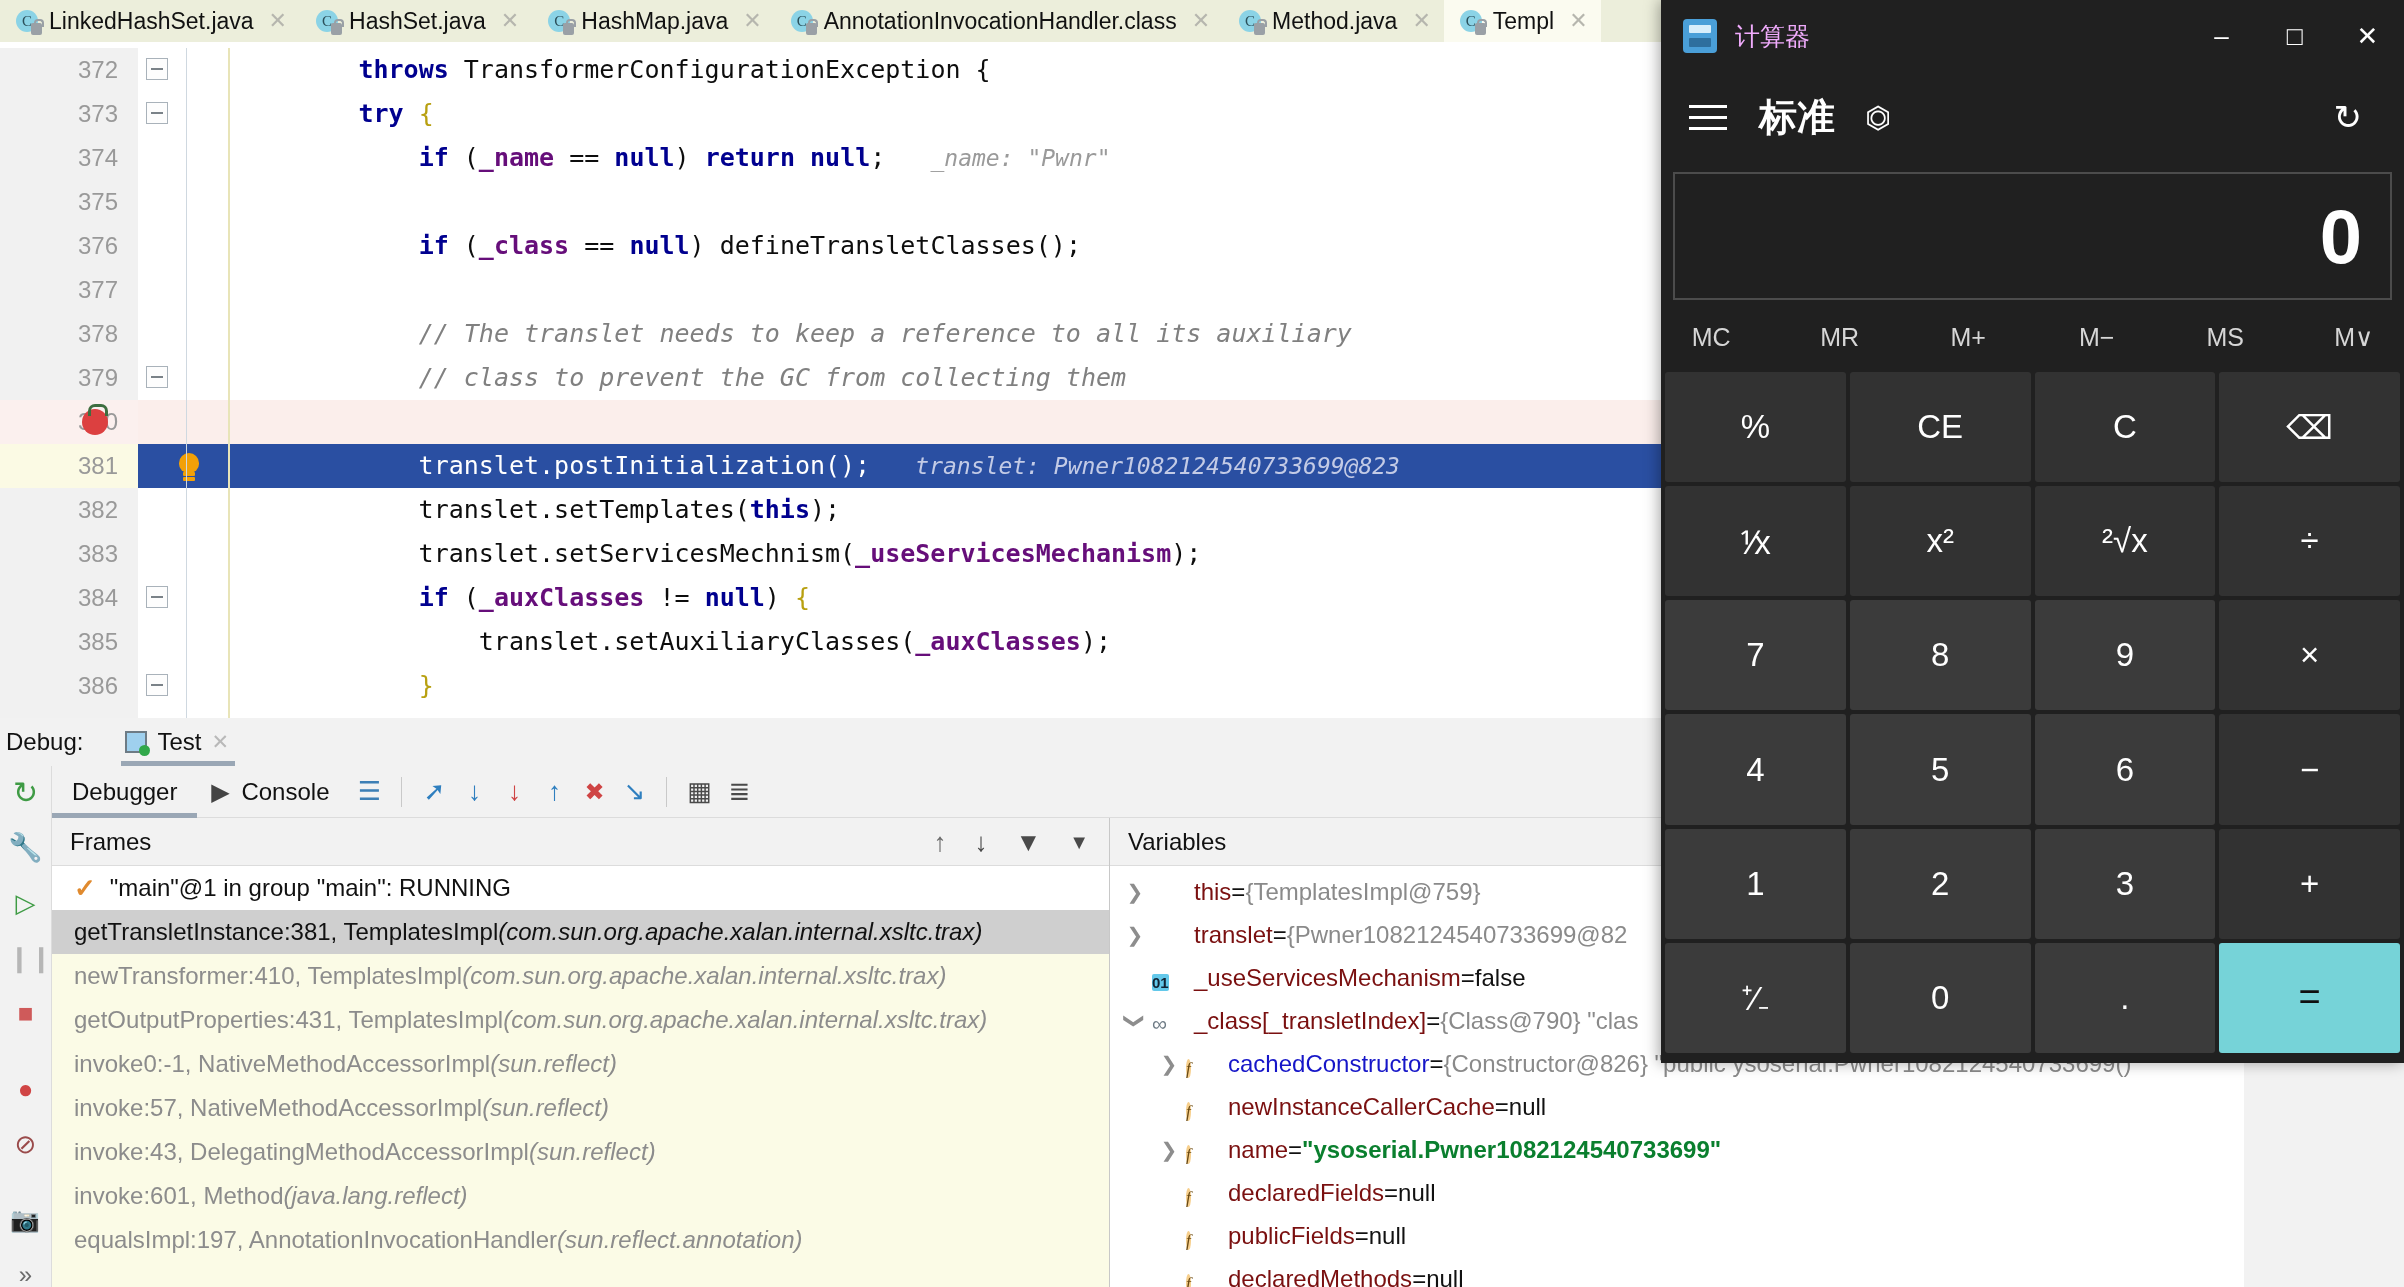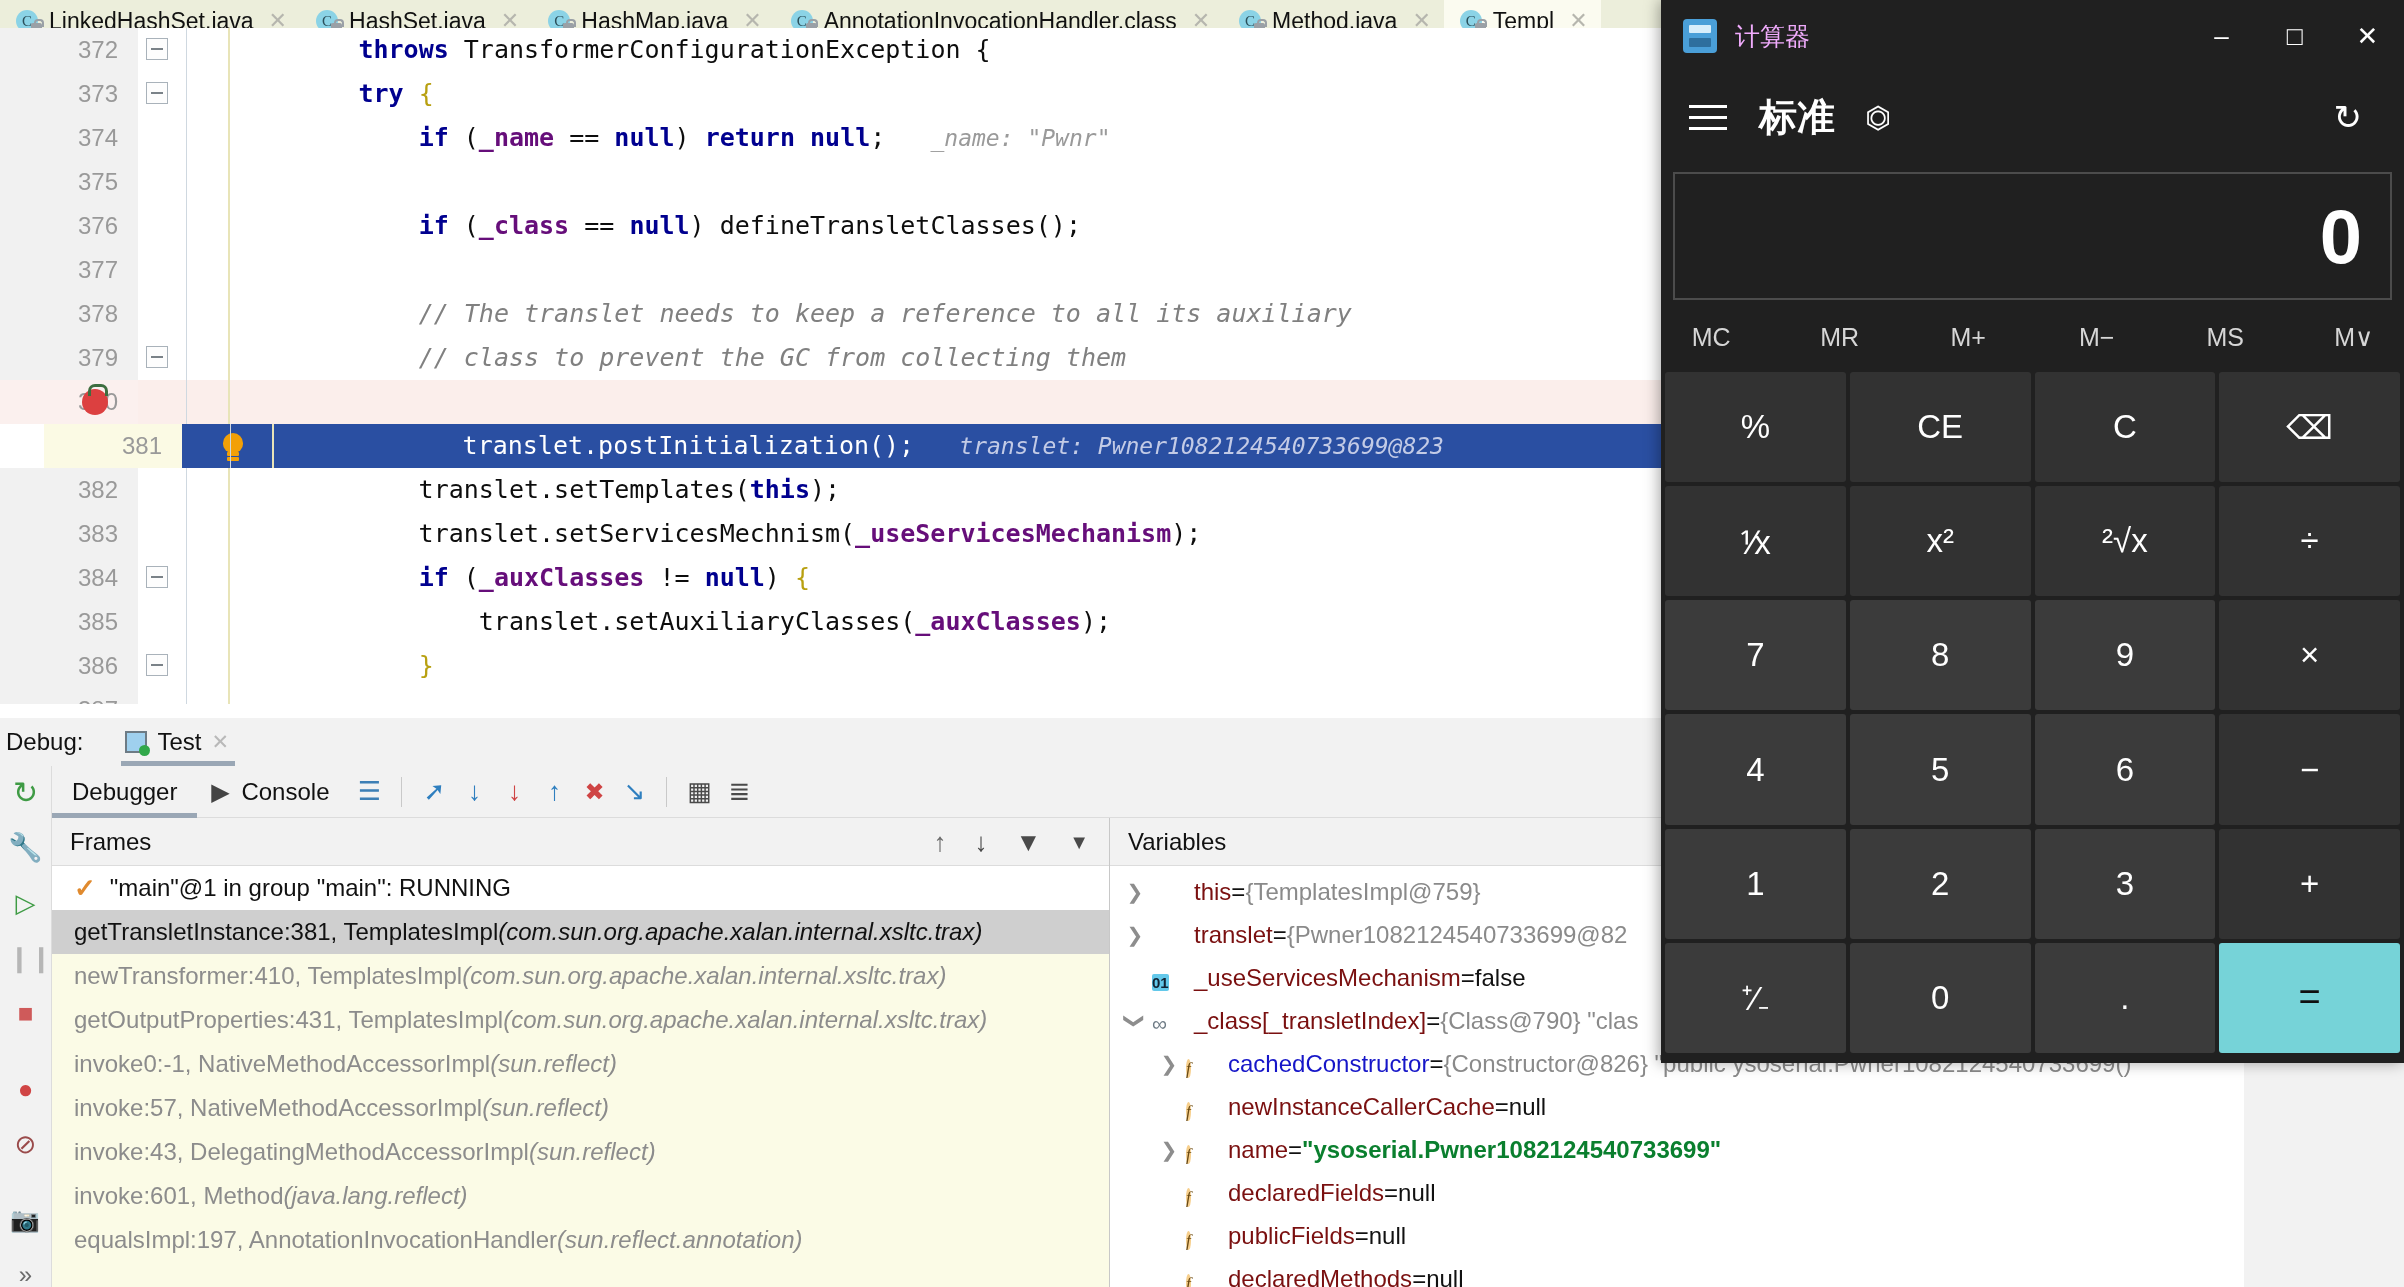--- a/index.html
+++ b/index.html
@@ -22,25 +22,25 @@
                  font-family:"Liberation Serif", serif; }
   .tab-ico .lock { position:absolute; right:-2px; bottom:-2px; width:11px; height:12px;
                    background:#9aa0a6; border-radius:2px; }
   .tab-ico .lock:before { content:""; position:absolute; left:2.5px; top:-4px; width:6px; height:6px;
                           border:2px solid #9aa0a6; border-bottom:none;
                           border-radius:4px 4px 0 0; }
   .tab-close { font-size:22px; color:#b6b6ae; margin-left:6px; }
   .tabbar-right { margin-left:auto; padding-right:14px; font-size:21px; color:#333; }
 
   
-  .editor { position:absolute; top:28px; left:0; width:2404px; height:676px;
+  .editor { position:absolute; top:48px; left:0; width:2404px; height:676px;
             background:#ffffff; overflow:hidden; }
   .ed-line { position:relative; height:44px; display:flex; align-items:center; }
   .ed-line.hl-pink { background:#fbeeeb; }
-  .ed-line.hl-blue { background:#2a4fa2;margin-left:44px; }
+  .ed-line.hl-blue { background:#2a4fa2; }
   .gutter { position:absolute; left:0; top:0; width:138px; height:100%;
             background:#f1f1f1; }
   .hl-pink .gutter { background:#fbf0ee; }
   .hl-blue .gutter { background:#fbfae4; }
   .lnum { position:absolute; left:0; top:0; width:118px; height:100%;
           text-align:right; font-family:"Liberation Sans", sans-serif;
           font-size:24px; line-height:44px; color:#999; }
   .foldcol { position:absolute; left:138px; top:0; width:48px; height:100%; }
   .gut-sep { position:absolute; left:186px; top:0; width:1px; height:100%; background:#cfd8e0; }
   .gut-sep2 { position:absolute; left:228px; top:0; width:2px; height:100%; background:#e8e4b8; }

